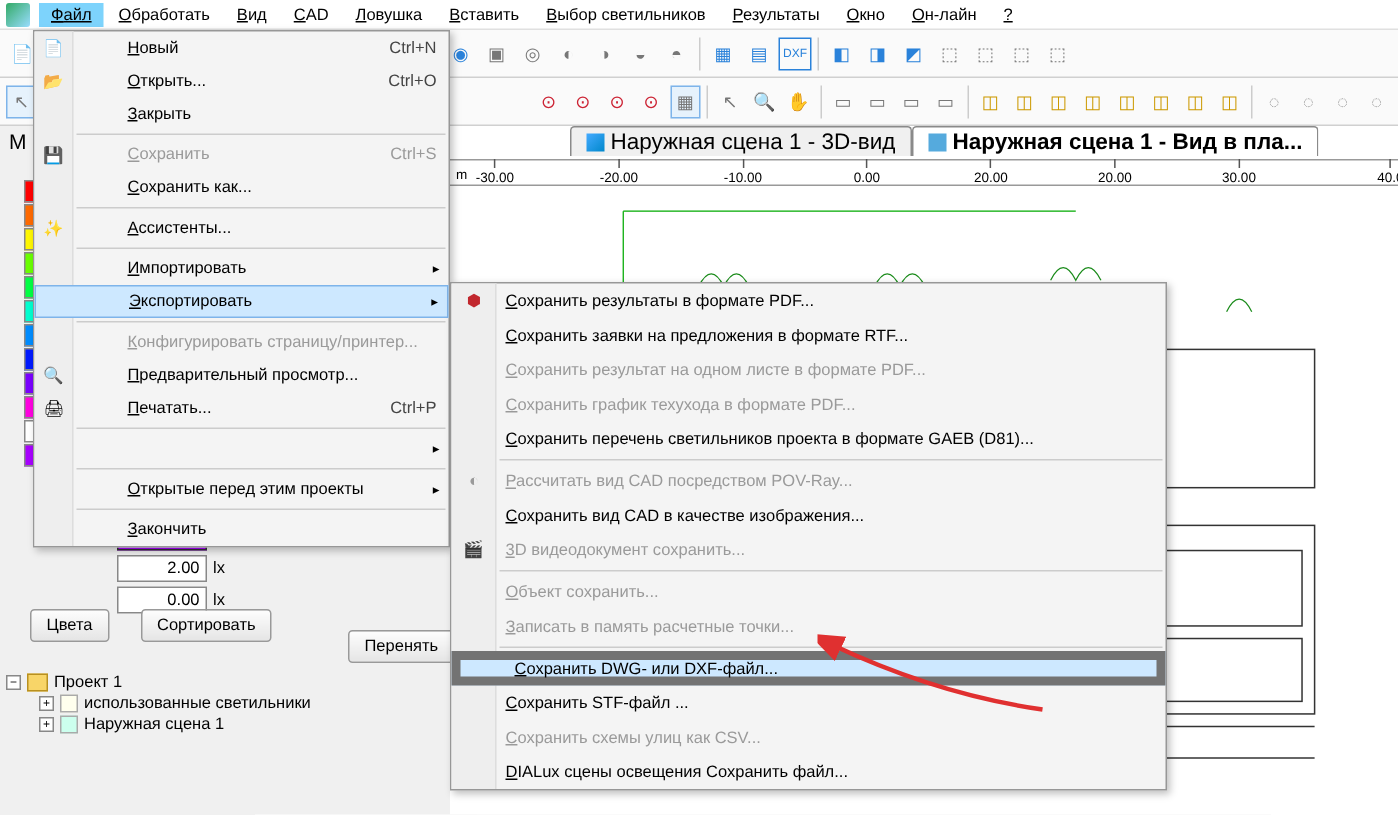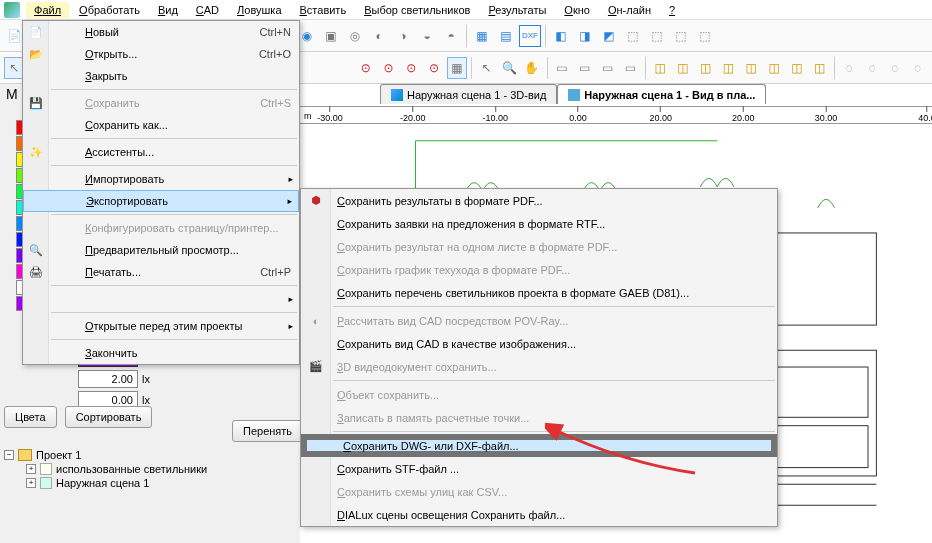--- a/index.html
+++ b/index.html
@@ -21,21 +21,21 @@
     height: 20px;
     background: #fff;
     border-bottom: 1px solid #e0e0e0;
     padding-left: 4px;
     gap: 2px;
   }
   .menubar .mi {
     padding: 2px 8px;
     cursor: default;
   }
-  .menubar .mi.open { background: #fef9c3; }
+  .menubar .mi.open { background: #7dd3fc; }
   .menubar .mi span.u { text-decoration: underline; }
   .menubar .logo {
     width: 16px; height: 16px; background: linear-gradient(135deg,#3a6,#9df);
     margin-right: 4px; border-radius: 2px;
   }
 
   
   .toolbarrow {
     height: 32px;
     background: #fafafa;
@@ -69,22 +69,22 @@
     width: 100px;
   }
   .colorfields .row { display: flex; align-items: center; gap: 4px; margin-bottom: 3px; }
   .colorfields input {
     width: 60px; height: 18px; font-size: 11px; text-align: right; padding-right: 4px;
     border: 1px solid #888;
   }
   .colorfields .lx { font-size: 11px; }
   .btnrow {
     position: absolute;
-    left: 4px; top: 406px;
-    display: flex; gap: 8px;
+    left: 20px; top: 406px;
+    display: flex; gap: 21px;
   }
   .btnrow button, .acceptbtn {
     font-size: 11px; padding: 2px 10px; height: 22px;
     background: linear-gradient(#fdfdfd,#e5e5e5);
     border: 1px solid #999; border-radius: 3px;
   }
   .acceptbtn { position: absolute; left: 232px; top: 420px; }
 
   
   .tree {
@@ -175,21 +175,21 @@
     display: flex;
     gap: 0;
   }
   .tabs .tab {
     display: flex; align-items: center; gap: 4px;
     padding: 0 10px;
     border: 1px solid #8a8a8a;
     border-bottom: none;
     border-radius: 3px 3px 0 0;
     background: #f0f0f0;
-    font-size: 11px;
+    font-size: 15px;
     height: 20px;
   }
   .tabs .tab.active { background: #fff; font-weight: bold; }
   .tabs .tab .tabicon { width: 12px; height: 12px; }
   .ruler {
     position: absolute;
     top: 22px; left: 0; right: 0; height: 18px;
     background: #fff; border-top: 1px solid #999; border-bottom: 1px solid #999;
     font-size: 9px; display: flex; align-items: flex-end;
   }

